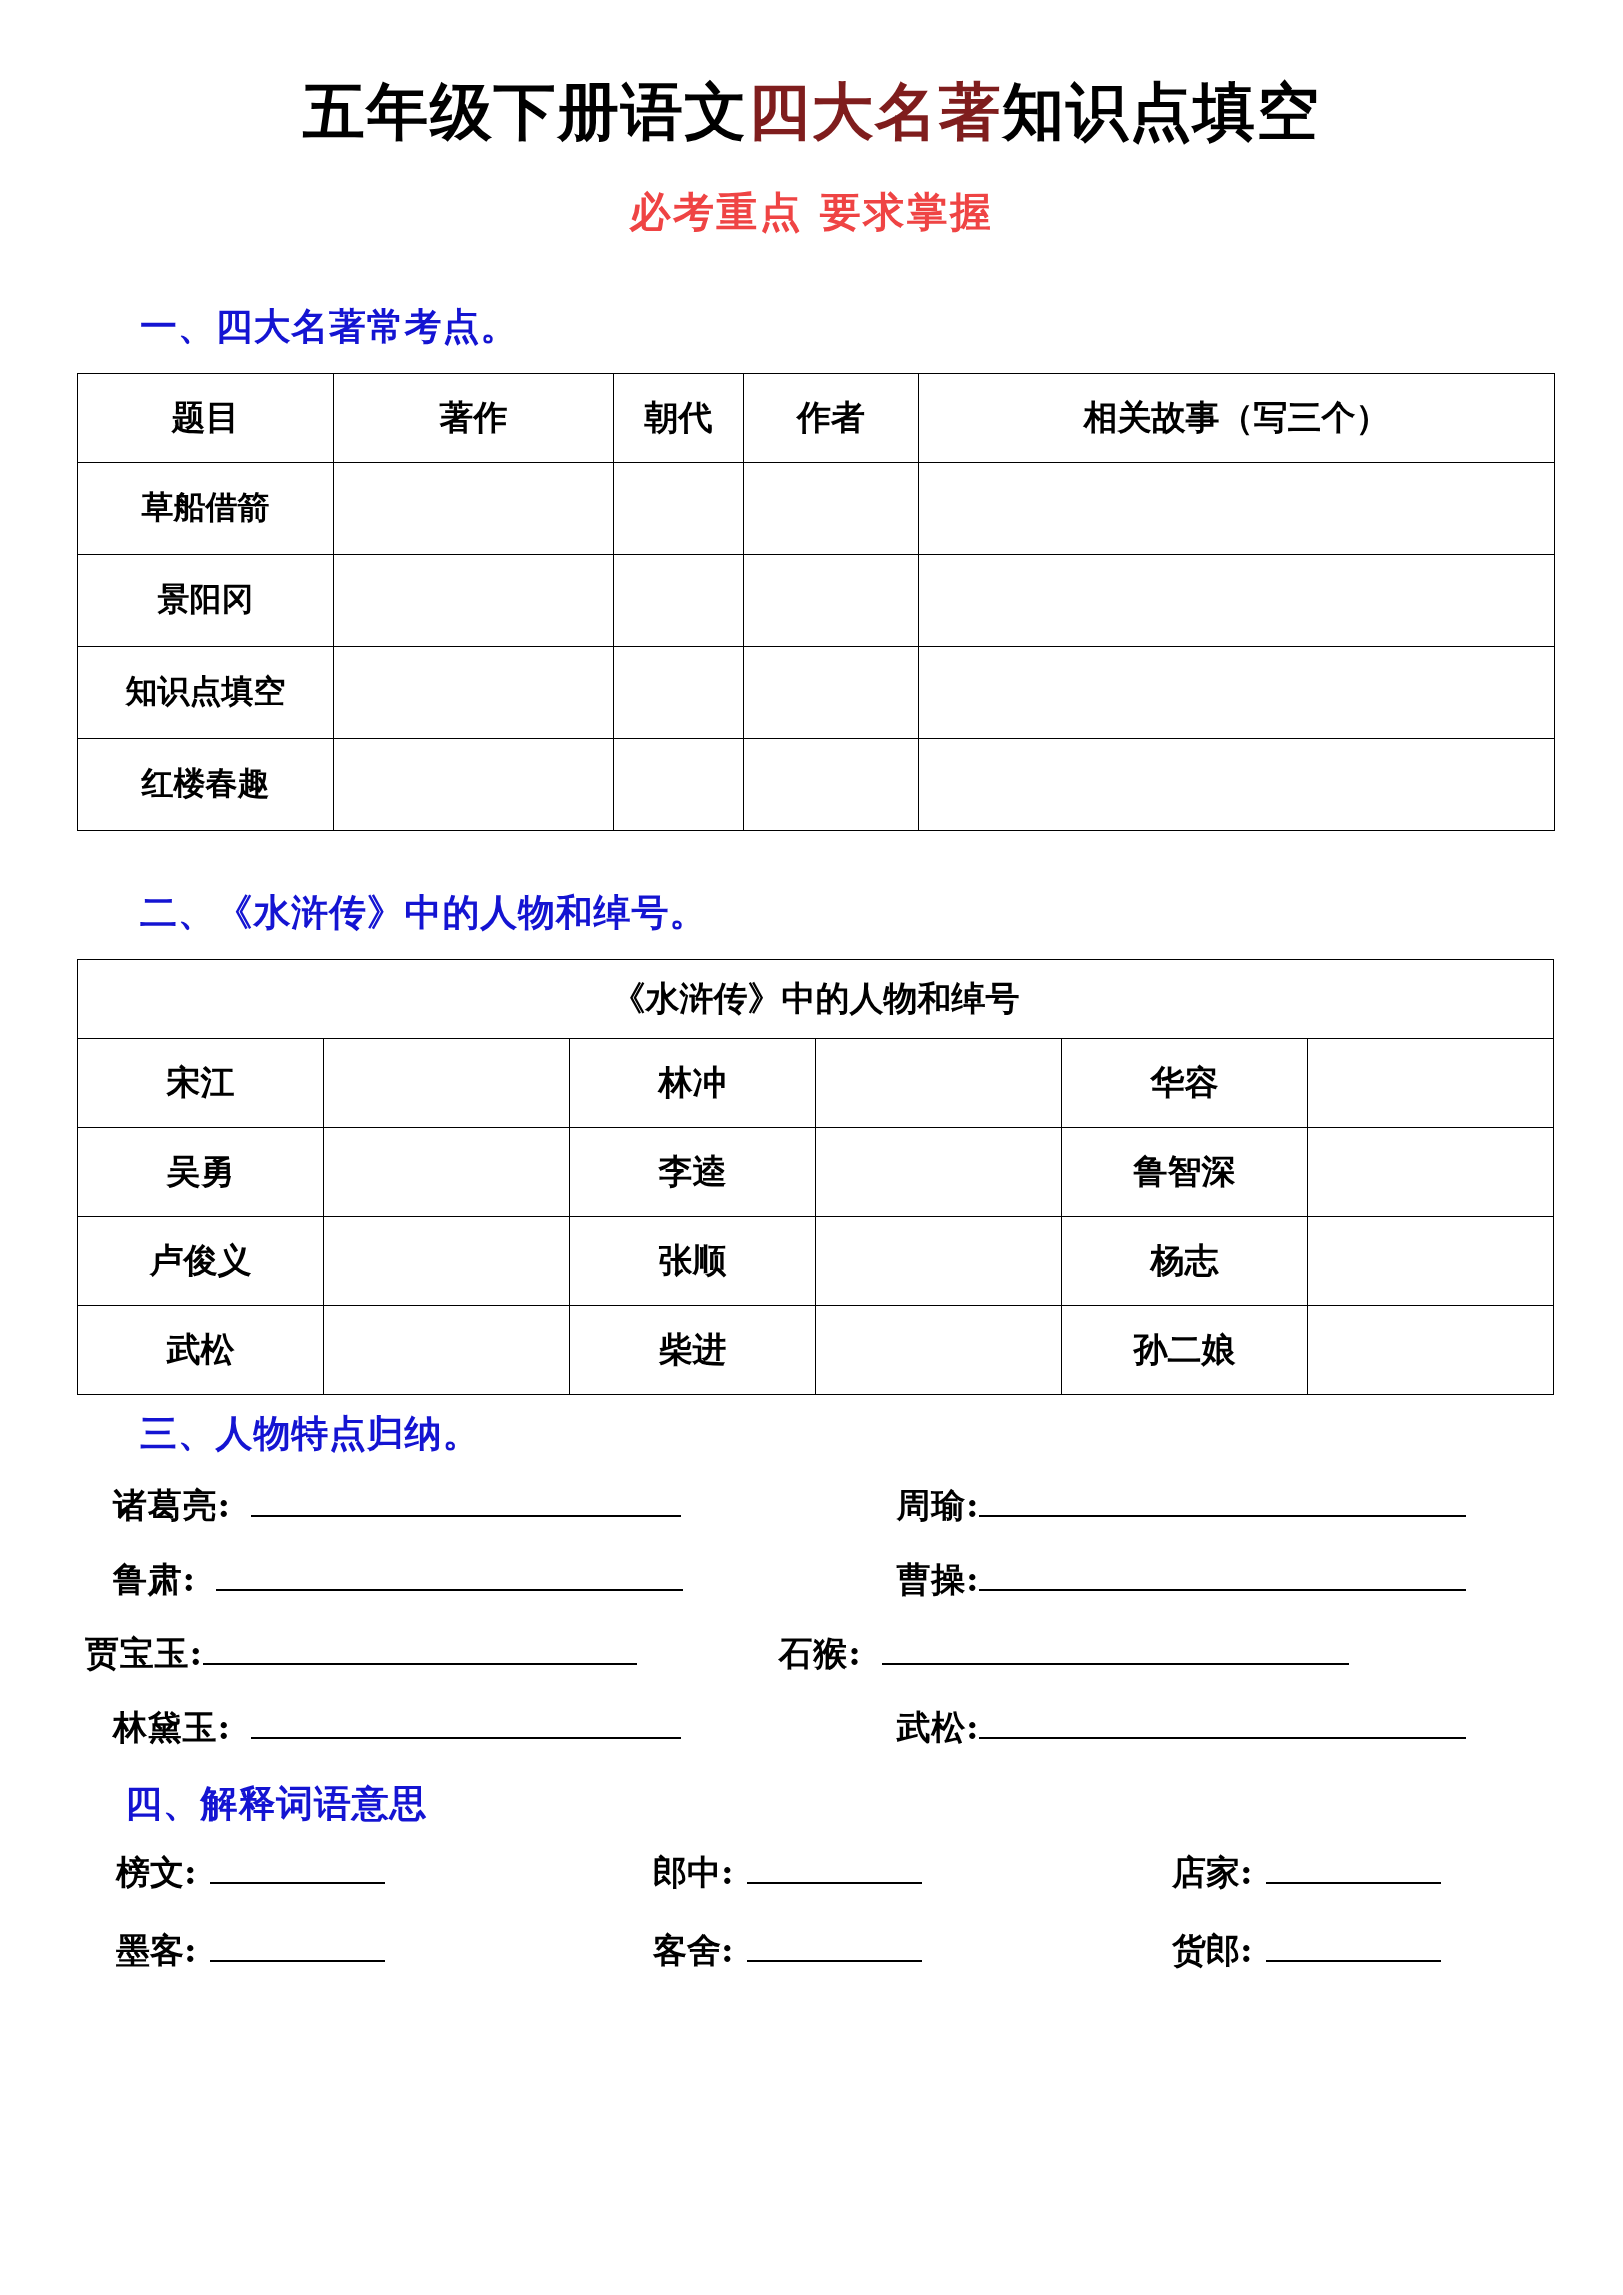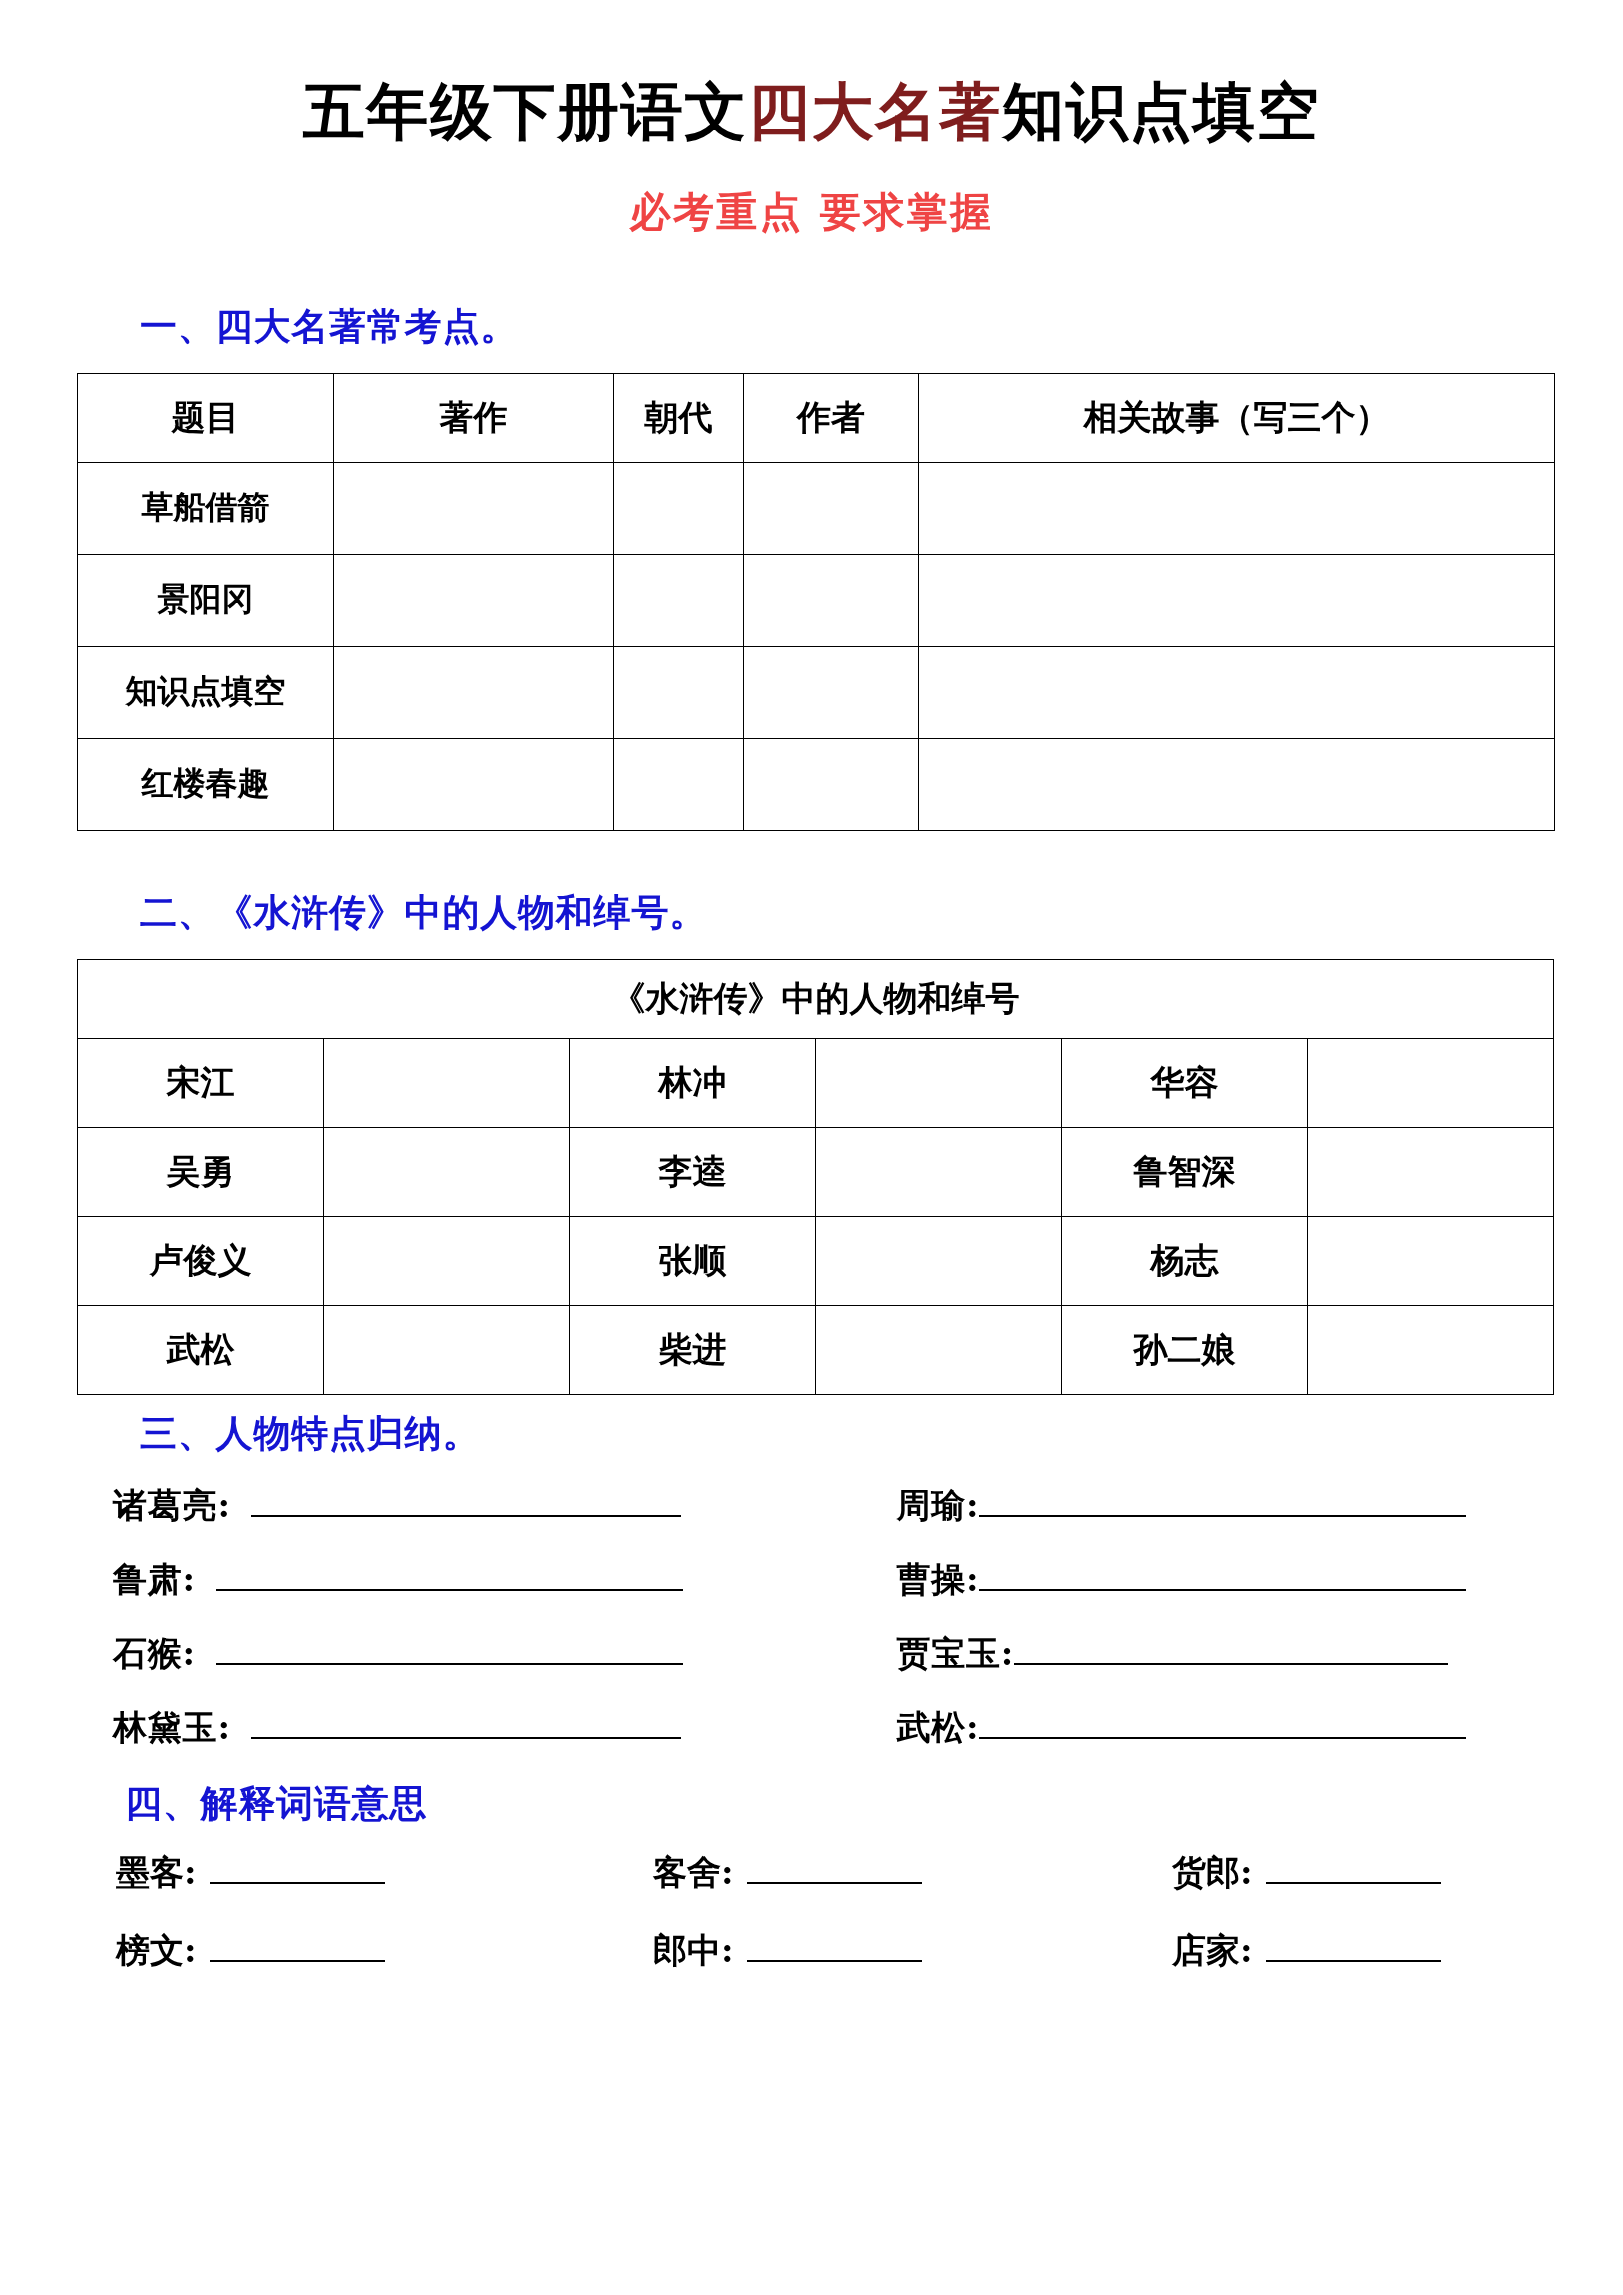--- a/index.html
+++ b/index.html
@@ -274,68 +274,68 @@
       <div class="fill-item col-left">
         <span class="lbl">鲁肃:</span>
         <span class="ln" style="width:467px"></span>
       </div>
       <div class="fill-item col-right">
         <span class="lbl">曹操:</span>
         <span class="ln" style="width:487px"></span>
       </div>
     </div>
     <div class="fill-row">
+      <div class="fill-item col-right">
+        <span class="lbl">贾宝玉:</span>
+        <span class="ln" style="width:434px"></span>
+      </div>
       <div class="fill-item col-left">
         <span class="lbl">石猴:</span>
         <span class="ln" style="width:467px"></span>
-      </div>
-      <div class="fill-item col-right">
-        <span class="lbl">贾宝玉:</span>
-        <span class="ln" style="width:434px"></span>
       </div>
     </div>
     <div class="fill-row">
       <div class="fill-item col-left">
         <span class="lbl">林黛玉:</span>
         <span class="ln" style="width:430px"></span>
       </div>
       <div class="fill-item col-right">
         <span class="lbl">武松:</span>
         <span class="ln" style="width:487px"></span>
       </div>
     </div>
   </div>
 
   <div class="sec-heading sec4">四、解释词语意思</div>
 
   <div class="word-grid">
     <div class="word-row">
       <div class="word-item wc1">
+        <span class="lbl">榜文:</span>
+        <span class="ln"></span>
+      </div>
+      <div class="word-item wc2">
+        <span class="lbl">郎中:</span>
+        <span class="ln"></span>
+      </div>
+      <div class="word-item wc3">
+        <span class="lbl">店家:</span>
+        <span class="ln"></span>
+      </div>
+    </div>
+    <div class="word-row">
+      <div class="word-item wc1">
         <span class="lbl">墨客:</span>
         <span class="ln"></span>
       </div>
       <div class="word-item wc2">
         <span class="lbl">客舍:</span>
         <span class="ln"></span>
       </div>
       <div class="word-item wc3">
         <span class="lbl">货郎:</span>
         <span class="ln"></span>
       </div>
     </div>
-    <div class="word-row">
-      <div class="word-item wc1">
-        <span class="lbl">榜文:</span>
-        <span class="ln"></span>
-      </div>
-      <div class="word-item wc2">
-        <span class="lbl">郎中:</span>
-        <span class="ln"></span>
-      </div>
-      <div class="word-item wc3">
-        <span class="lbl">店家:</span>
-        <span class="ln"></span>
-      </div>
-    </div>
   </div>
 
 </div>
 
 
 </body></html>

